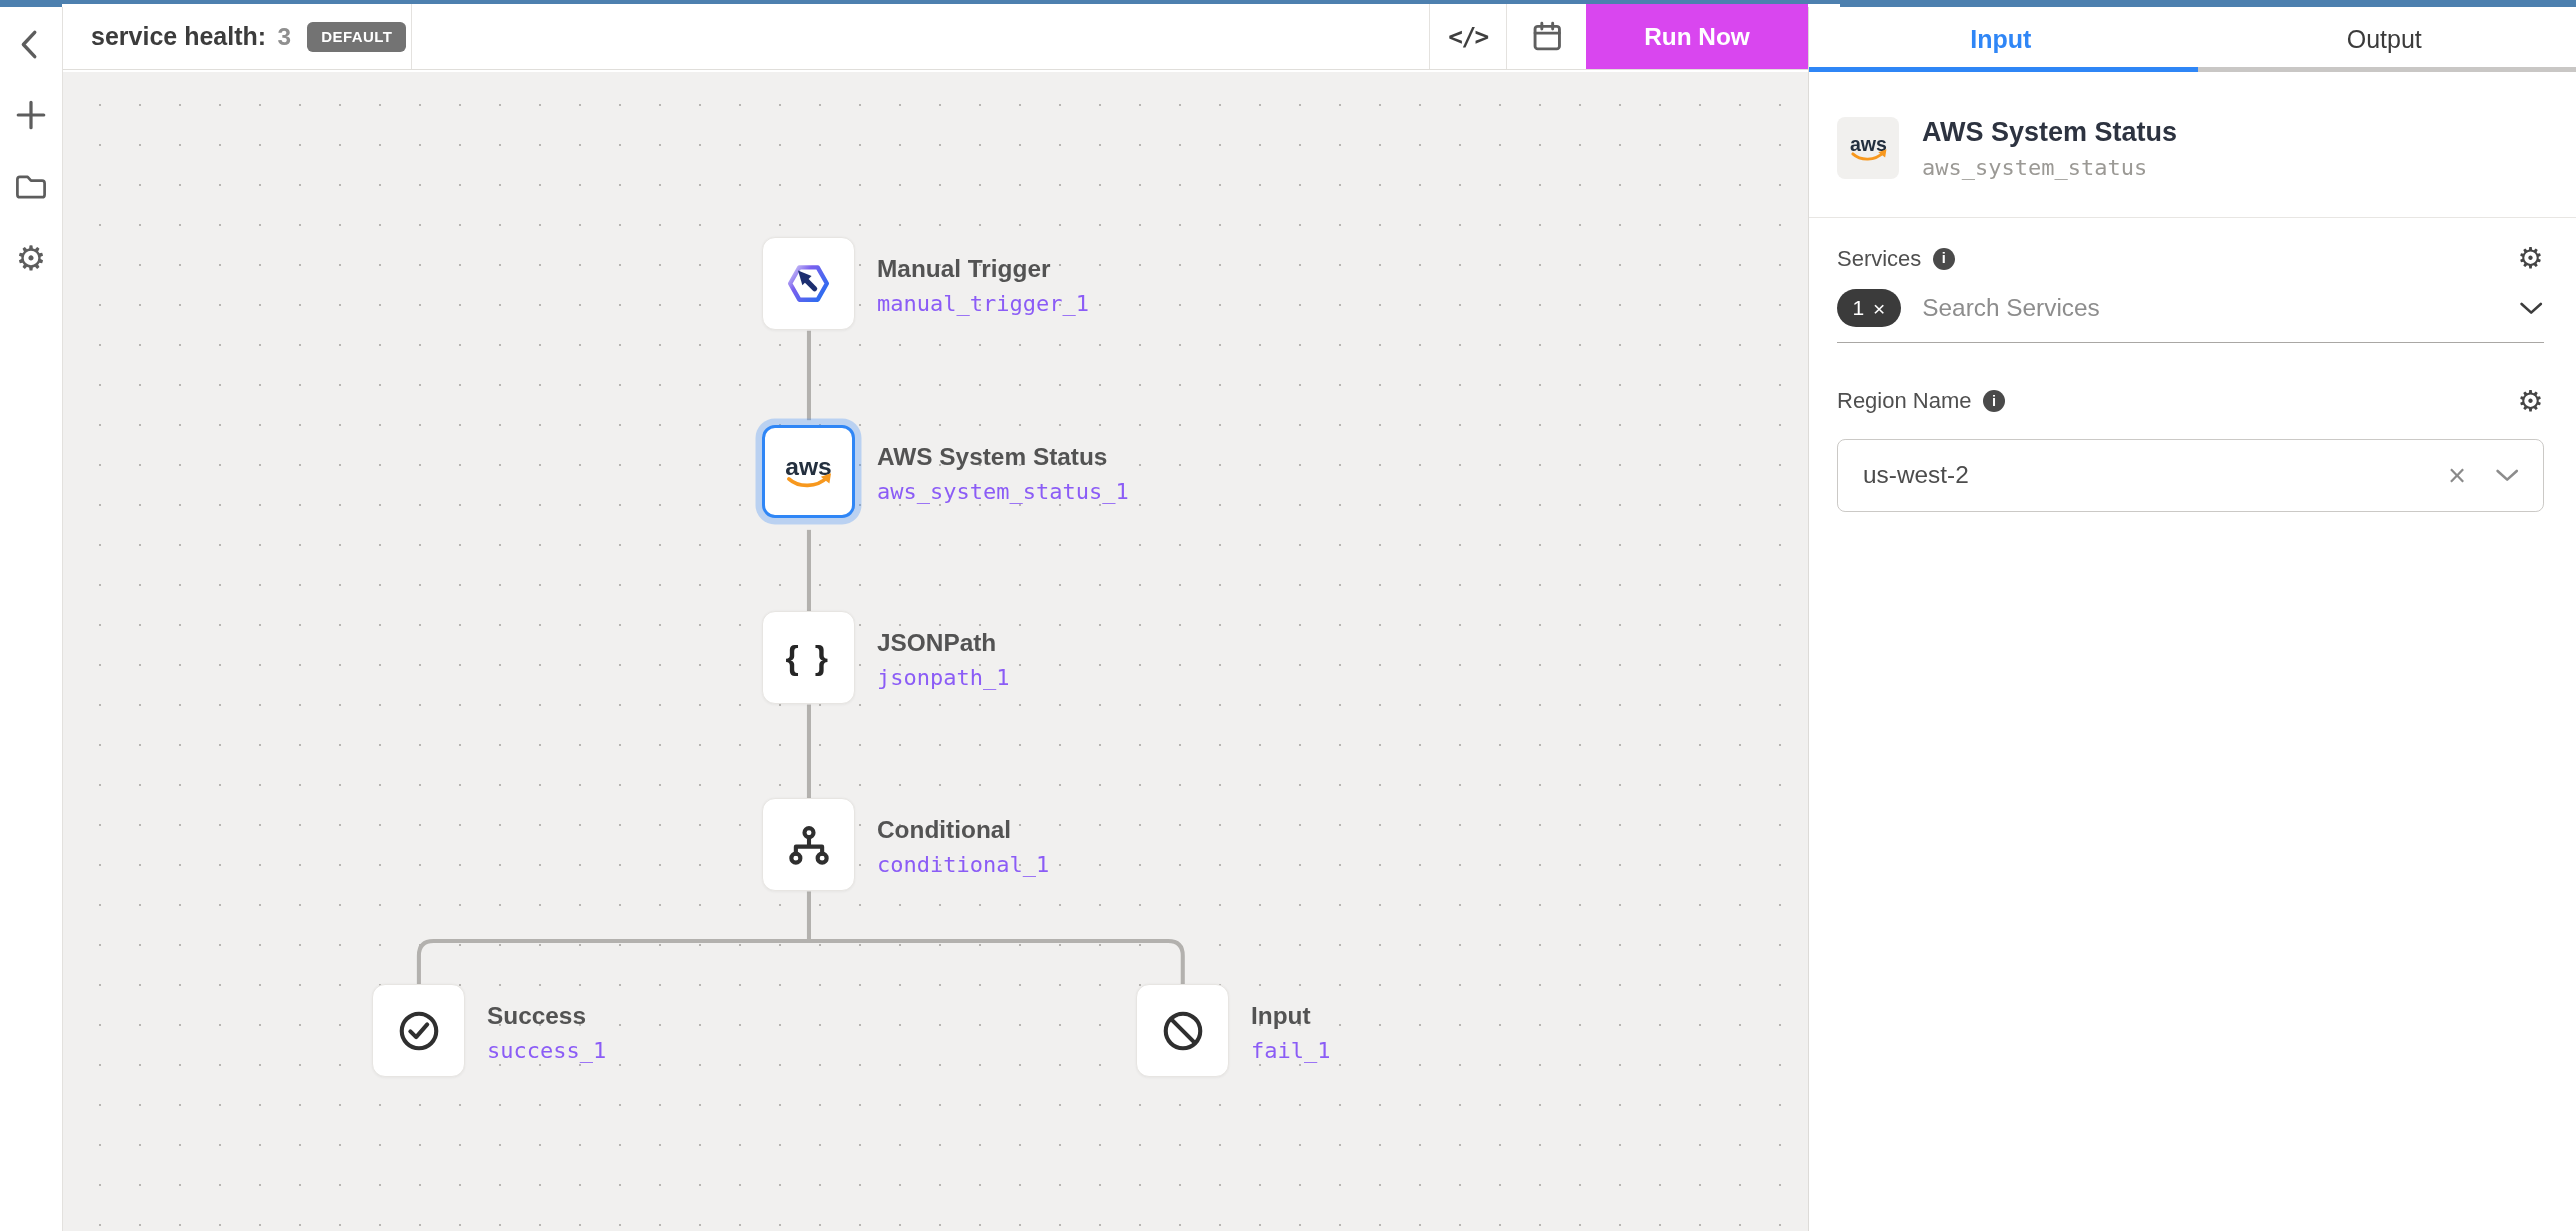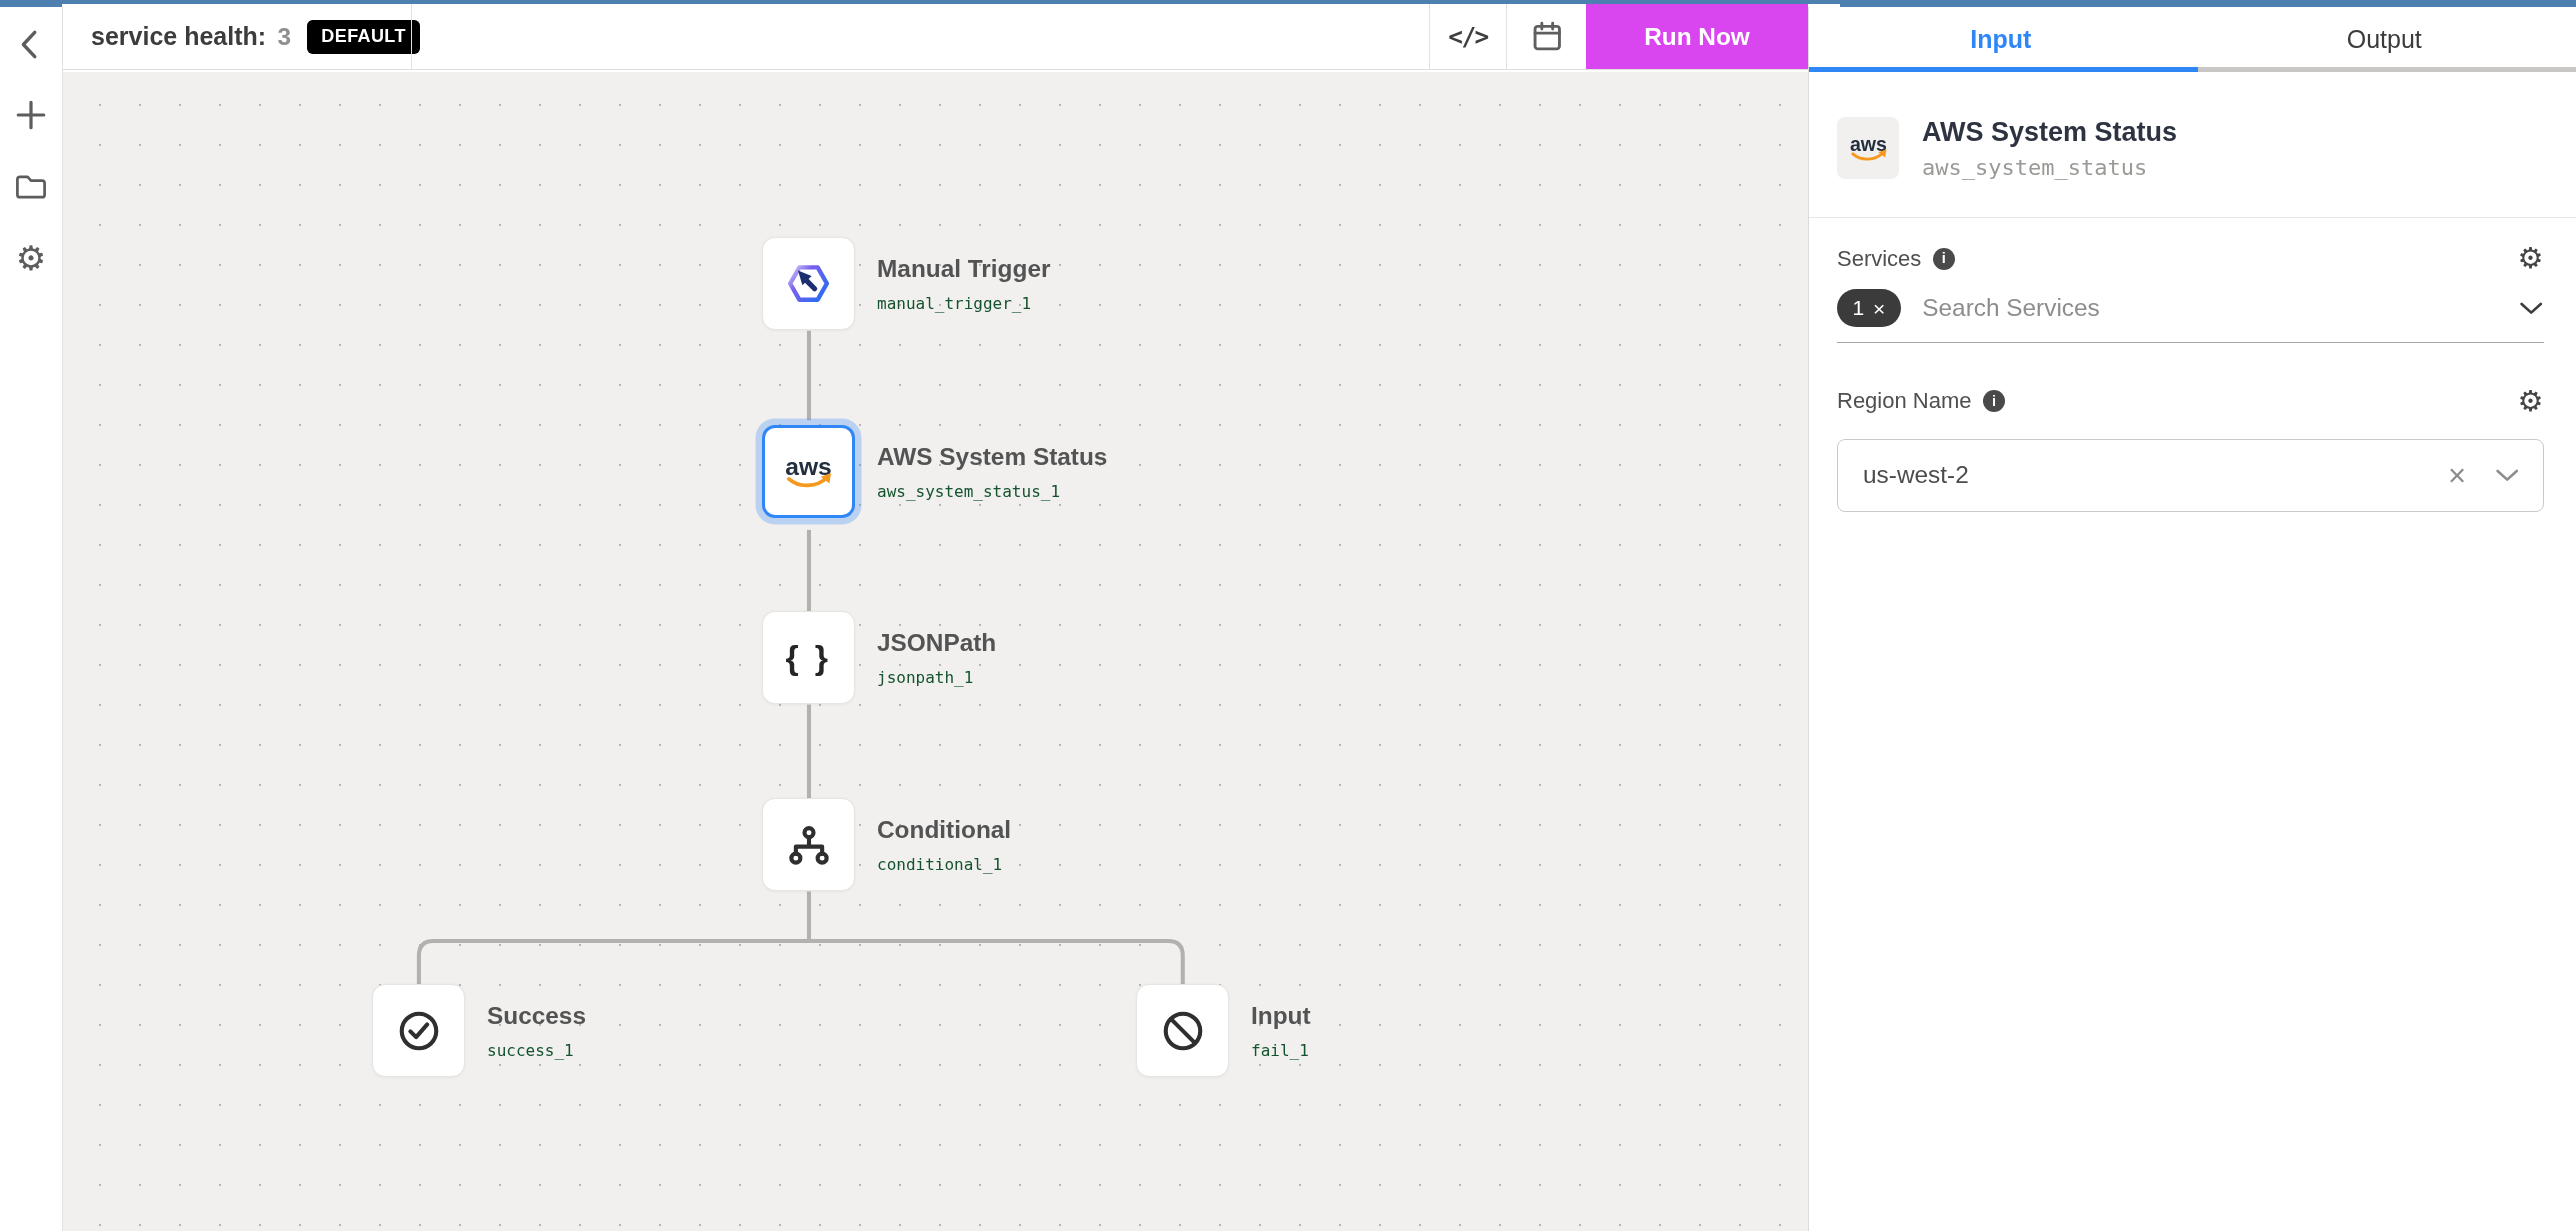--- a/index.html
+++ b/index.html
@@ -16,21 +16,21 @@
             justify-content:center;background:none;border:none;cursor:pointer;padding:0;}
   .side-btn svg{stroke:#5d5d5d;fill:none;stroke-linecap:round;stroke-linejoin:round;}
   .side-gear{font-size:34px;color:#5d5d5d;line-height:1;}
 
   
   .header{position:absolute;left:62px;top:4px;width:1746px;height:65px;background:#fff;
           border-bottom:0.8px solid #e0deda;z-index:4;padding-left:32px;}
   .header-left{position:absolute;left:29px;top:0;height:65px;display:flex;align-items:center;gap:11.4px;}
   .wf-title{font-size:25px;font-weight:700;color:#3c3c3c;}
   .wf-count{font-size:24.4px;font-weight:700;color:#8f8f8f;}
-  .wf-badge{background:#000000;color:#fff;font-size:18px;font-weight:700;letter-spacing:0.4px;
+  .wf-badge{background:#737373;color:#fff;font-size:15px;font-weight:700;letter-spacing:0.4px;
             padding:6.5px 14px;border-radius:5.7px;margin-left:4.9px;text-align:center;}
   .hsep{position:absolute;top:0;width:0.8px;height:65px;background:#e4e2df;}
   .hbtn{position:absolute;top:0;height:65px;display:flex;align-items:center;justify-content:center;
         background:none;border:none;cursor:pointer;padding:0;}
   .code-glyph{font-family:"DejaVu Sans Mono",monospace;font-size:24.4px;font-weight:600;color:#3f3f3f;letter-spacing:-1.6px;}
   .run-btn{position:absolute;left:1524px;top:0;width:222px;height:65px;background:#d946ef;border:none;
            color:#fff;font-family:"Liberation Sans",sans-serif;font-size:24.4px;font-weight:700;cursor:pointer;}
 
   
   .canvas{position:absolute;left:62px;top:72px;width:1746px;height:1160px;background:#f1f0ef;
@@ -41,21 +41,21 @@
   
   .node{position:absolute;width:93px;height:93px;box-sizing:border-box;background:#fff;
         border:1.6px solid #e7e5e2;border-radius:13px;display:flex;align-items:center;justify-content:center;
         box-shadow:0 0.8px 2.4px rgba(30,30,30,.05);z-index:2;cursor:pointer;}
   .node.selected{border:3.3px solid #2f86f6;box-shadow:0 0 0 6.5px rgba(59,138,245,.30);}
   .node svg{display:block;}
   .node .stroke-ic{stroke:#2f2f2f;fill:none;stroke-linecap:round;stroke-linejoin:round;}
   .braces{font-size:34px;font-weight:700;color:#262626;letter-spacing:3.3px;font-family:"Liberation Sans",sans-serif;}
   .node-label{position:absolute;z-index:2;}
   .node-label .nl-title{font-size:24.4px;font-weight:600;color:#535353;line-height:34px;}
-  .node-label .nl-id{font-family:"DejaVu Sans Mono",monospace;font-size:16px;color:#14532d;line-height:31px;margin-top:2.4px;}
+  .node-label .nl-id{font-family:"DejaVu Sans Mono",monospace;font-size:22px;color:#8b5cf6;line-height:31px;margin-top:2.4px;}
 
   
   .panel{position:absolute;left:1808px;top:6.5px;width:768px;height:1225px;background:#fff;
          border-left:0.8px solid #dddbd8;box-sizing:border-box;z-index:4;}
   .tabs{position:relative;height:65px;display:flex;}
   .tab{width:50%;background:none;border:none;cursor:pointer;font-family:"Liberation Sans",sans-serif;
        font-size:25px;color:#3b3b3b;}
   .tab.active{color:#2f86f6;font-weight:600;}
   .tab-line-active{position:absolute;left:0;bottom:0;width:389px;height:4.9px;background:#2f86f6;}
   .tab-line-rest{position:absolute;left:389px;right:0;bottom:0;height:4.9px;background:#c9c7c5;}

